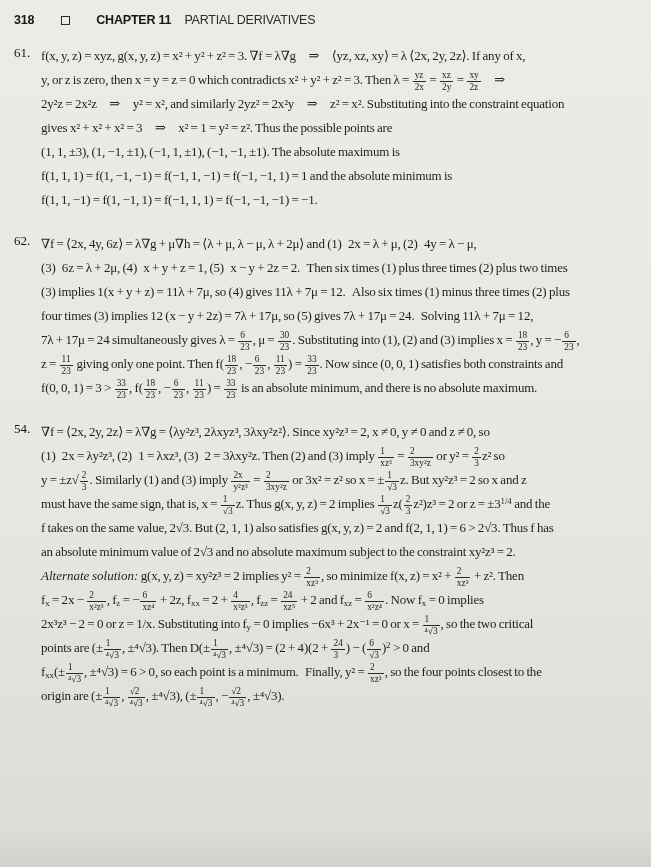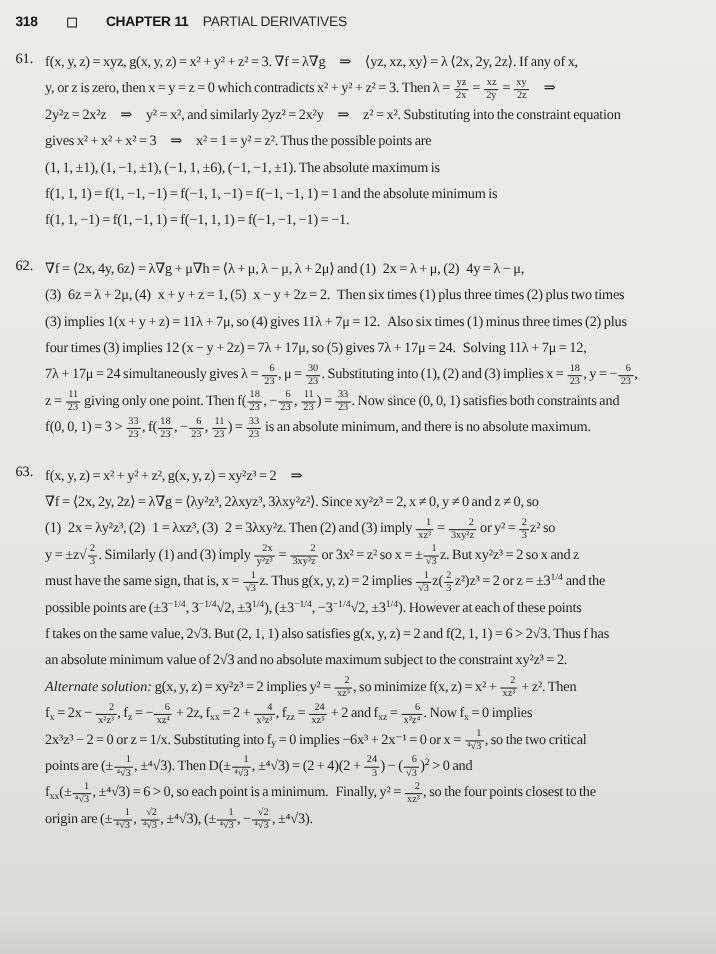--- a/index.html
+++ b/index.html
@@ -33,21 +33,21 @@
   .pnum{
     flex:0 0 27px;width:27px;font-weight:normal;font-size:13px;
     padding-top:1px;color:#141414;
   }
   .pbody{flex:1;min-width:0;}
   .mline{
     white-space:nowrap;line-height:24px;min-height:24px;
     font-size:13px;letter-spacing:-0.2px;word-spacing:-0.6px;color:#1f1f1f;
   }
   .fr{
-    display:inline-block;vertical-align:middle;text-align:right;
+    display:inline-block;vertical-align:middle;text-align:left;
     font-size:0.72em;line-height:1.12;padding:0 1px;letter-spacing:0;
   }
   .fr .nu{display:block;border-bottom:1px solid #2a2a2a;padding:0 2px;}
   .fr .de{display:block;padding:0 2px;}
   sup,sub{font-size:0.68em;line-height:0;letter-spacing:0;}
   sup{vertical-align:0.5em;}
   sub{vertical-align:-0.28em;}
   i{letter-spacing:0;}
 </style>
 </head>
@@ -62,48 +62,46 @@
     <span class="chaptitle">PARTIAL DERIVATIVES</span>
   </div>
 
   <div class="problem p61">
     <div class="pnum">61.</div>
     <div class="pbody">
       <div class="mline">f(x, y, z) = xyz, g(x, y, z) = x² + y² + z² = 3. ∇f = λ∇g  ⇒  ⟨yz, xz, xy⟩ = λ ⟨2x, 2y, 2z⟩. If any of x,</div>
       <div class="mline">y, or z is zero, then x = y = z = 0 which contradicts x² + y² + z² = 3. Then λ = <span class="fr"><span class="nu">yz</span><span class="de">2x</span></span> = <span class="fr"><span class="nu">xz</span><span class="de">2y</span></span> = <span class="fr"><span class="nu">xy</span><span class="de">2z</span></span>  ⇒</div>
       <div class="mline">2y²z = 2x²z  ⇒  y² = x², and similarly 2yz² = 2x²y  ⇒  z² = x². Substituting into the constraint equation</div>
       <div class="mline">gives x² + x² + x² = 3  ⇒  x² = 1 = y² = z². Thus the possible points are</div>
-      <div class="mline">(1, 1, ±1), (1, −1, ±1), (−1, 1, ±6), (−1, −1, ±1). The absolute maximum is</div>
+      <div class="mline">(1, 1, ±3), (1, −1, ±1), (−1, 1, ±1), (−1, −1, ±1). The absolute maximum is</div>
       <div class="mline">f(1, 1, 1) = f(1, −1, −1) = f(−1, 1, −1) = f(−1, −1, 1) = 1 and the absolute minimum is</div>
       <div class="mline">f(1, 1, −1) = f(1, −1, 1) = f(−1, 1, 1) = f(−1, −1, −1) = −1.</div>
     </div>
   </div>
 
   <div class="problem p62">
     <div class="pnum">62.</div>
     <div class="pbody">
       <div class="mline">∇f = ⟨2x, 4y, 6z⟩ = λ∇g + μ∇h = ⟨λ + μ, λ − μ, λ + 2μ⟩ and (1) 2x = λ + μ, (2) 4y = λ − μ,</div>
       <div class="mline">(3) 6z = λ + 2μ, (4) x + y + z = 1, (5) x − y + 2z = 2. Then six times (1) plus three times (2) plus two times</div>
       <div class="mline">(3) implies 1(x + y + z) = 11λ + 7μ, so (4) gives 11λ + 7μ = 12. Also six times (1) minus three times (2) plus</div>
       <div class="mline">four times (3) implies 12 (x − y + 2z) = 7λ + 17μ, so (5) gives 7λ + 17μ = 24. Solving 11λ + 7μ = 12,</div>
       <div class="mline">7λ + 17μ = 24 simultaneously gives λ = <span class="fr"><span class="nu">6</span><span class="de">23</span></span>, μ = <span class="fr"><span class="nu">30</span><span class="de">23</span></span>. Substituting into (1), (2) and (3) implies x = <span class="fr"><span class="nu">18</span><span class="de">23</span></span>, y = −<span class="fr"><span class="nu">6</span><span class="de">23</span></span>,</div>
       <div class="mline">z = <span class="fr"><span class="nu">11</span><span class="de">23</span></span> giving only one point. Then f(<span class="fr"><span class="nu">18</span><span class="de">23</span></span>, −<span class="fr"><span class="nu">6</span><span class="de">23</span></span>, <span class="fr"><span class="nu">11</span><span class="de">23</span></span>) = <span class="fr"><span class="nu">33</span><span class="de">23</span></span>. Now since (0, 0, 1) satisfies both constraints and</div>
       <div class="mline">f(0, 0, 1) = 3 &gt; <span class="fr"><span class="nu">33</span><span class="de">23</span></span>, f(<span class="fr"><span class="nu">18</span><span class="de">23</span></span>, −<span class="fr"><span class="nu">6</span><span class="de">23</span></span>, <span class="fr"><span class="nu">11</span><span class="de">23</span></span>) = <span class="fr"><span class="nu">33</span><span class="de">23</span></span> is an absolute minimum, and there is no absolute maximum.</div>
     </div>
   </div>
 
   <div class="problem p63">
-    <div class="pnum">63.</div>
+    <div class="pnum">54.</div>
     <div class="pbody">
-      <div class="mline">f(x, y, z) = x² + y² + z², g(x, y, z) = xy²z³ = 2  ⇒</div>
       <div class="mline">∇f = ⟨2x, 2y, 2z⟩ = λ∇g = ⟨λy²z³, 2λxyz³, 3λxy²z²⟩. Since xy²z³ = 2, x ≠ 0, y ≠ 0 and z ≠ 0, so</div>
       <div class="mline">(1) 2x = λy²z³, (2) 1 = λxz³, (3) 2 = 3λxy²z. Then (2) and (3) imply <span class="fr"><span class="nu">1</span><span class="de">xz³</span></span> = <span class="fr"><span class="nu">2</span><span class="de">3xy²z</span></span> or y² = <span class="fr"><span class="nu">2</span><span class="de">3</span></span>z² so</div>
       <div class="mline">y = ±z√<span class="fr"><span class="nu">2</span><span class="de">3</span></span>. Similarly (1) and (3) imply <span class="fr"><span class="nu">2x</span><span class="de">y²z³</span></span> = <span class="fr"><span class="nu">2</span><span class="de">3xy²z</span></span> or 3x² = z² so x = ±<span class="fr"><span class="nu">1</span><span class="de">√3</span></span>z. But xy²z³ = 2 so x and z</div>
       <div class="mline">must have the same sign, that is, x = <span class="fr"><span class="nu">1</span><span class="de">√3</span></span>z. Thus g(x, y, z) = 2 implies <span class="fr"><span class="nu">1</span><span class="de">√3</span></span>z(<span class="fr"><span class="nu">2</span><span class="de">3</span></span>z²)z³ = 2 or z = ±3<sup>1/4</sup> and the</div>
-      <div class="mline">possible points are (±3<sup>−1/4</sup>, 3<sup>−1/4</sup>√2, ±3<sup>1/4</sup>), (±3<sup>−1/4</sup>, −3<sup>−1/4</sup>√2, ±3<sup>1/4</sup>). However at each of these points</div>
       <div class="mline">f takes on the same value, 2√3. But (2, 1, 1) also satisfies g(x, y, z) = 2 and f(2, 1, 1) = 6 &gt; 2√3. Thus f has</div>
       <div class="mline">an absolute minimum value of 2√3 and no absolute maximum subject to the constraint xy²z³ = 2.</div>
       <div class="mline"><i>Alternate solution:</i> g(x, y, z) = xy²z³ = 2 implies y² = <span class="fr"><span class="nu">2</span><span class="de">xz³</span></span>, so minimize f(x, z) = x² + <span class="fr"><span class="nu">2</span><span class="de">xz³</span></span> + z². Then</div>
       <div class="mline">f<sub>x</sub> = 2x − <span class="fr"><span class="nu">2</span><span class="de">x²z³</span></span>, f<sub>z</sub> = −<span class="fr"><span class="nu">6</span><span class="de">xz⁴</span></span> + 2z, f<sub>xx</sub> = 2 + <span class="fr"><span class="nu">4</span><span class="de">x³z³</span></span>, f<sub>zz</sub> = <span class="fr"><span class="nu">24</span><span class="de">xz⁵</span></span> + 2 and f<sub>xz</sub> = <span class="fr"><span class="nu">6</span><span class="de">x²z⁴</span></span>. Now f<sub>x</sub> = 0 implies</div>
       <div class="mline">2x³z³ − 2 = 0 or z = 1/x. Substituting into f<sub>y</sub> = 0 implies −6x³ + 2x⁻¹ = 0 or x = <span class="fr"><span class="nu">1</span><span class="de">⁴√3</span></span>, so the two critical</div>
       <div class="mline">points are (±<span class="fr"><span class="nu">1</span><span class="de">⁴√3</span></span>, ±⁴√3). Then D(±<span class="fr"><span class="nu">1</span><span class="de">⁴√3</span></span>, ±⁴√3) = (2 + 4)(2 + <span class="fr"><span class="nu">24</span><span class="de">3</span></span>) − (<span class="fr"><span class="nu">6</span><span class="de">√3</span></span>)<sup>2</sup> &gt; 0 and</div>
       <div class="mline">f<sub>xx</sub>(±<span class="fr"><span class="nu">1</span><span class="de">⁴√3</span></span>, ±⁴√3) = 6 &gt; 0, so each point is a minimum. Finally, y² = <span class="fr"><span class="nu">2</span><span class="de">xz³</span></span>, so the four points closest to the</div>
       <div class="mline">origin are (±<span class="fr"><span class="nu">1</span><span class="de">⁴√3</span></span>, <span class="fr"><span class="nu">√2</span><span class="de">⁴√3</span></span>, ±⁴√3), (±<span class="fr"><span class="nu">1</span><span class="de">⁴√3</span></span>, −<span class="fr"><span class="nu">√2</span><span class="de">⁴√3</span></span>, ±⁴√3).</div>
     </div>
   </div>

